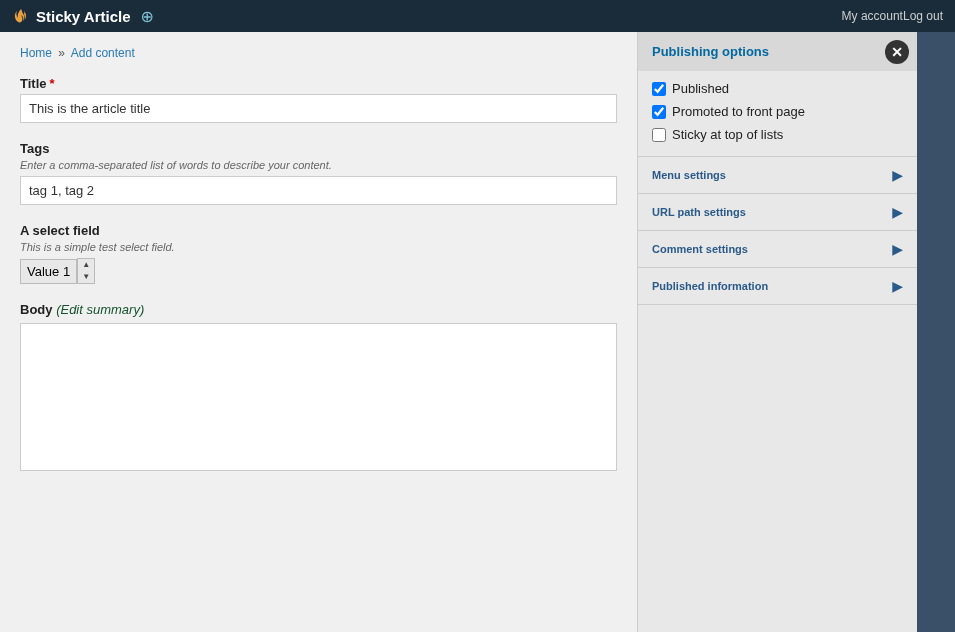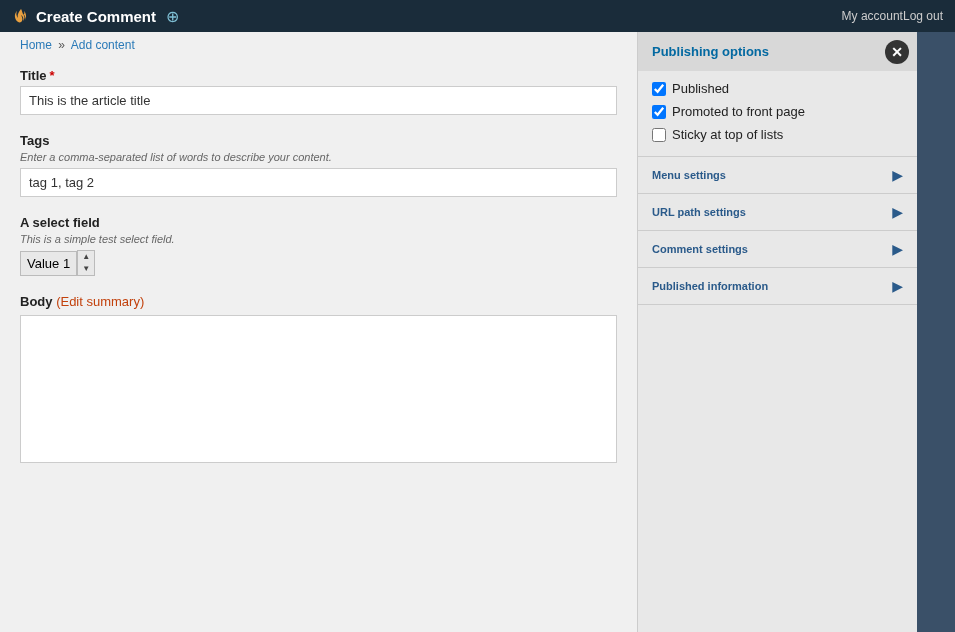--- a/index.html
+++ b/index.html
@@ -61,21 +61,21 @@
       height: calc(632px - 32px);
       background: #3a5068;
     }
 
     
     .form-panel {
       background: #f0f0f0;
       width: 637px;
       height: 100%;
       overflow-y: auto;
-      padding: 6px 20px 20px 20px;
+      padding: 14px 20px 20px 20px;
     }
 
     .breadcrumb {
       font-size: 12px;
       margin-bottom: 16px;
       color: #555;
     }
     .breadcrumb a {
       color: #2a7ab8;
       text-decoration: none;
@@ -144,24 +144,25 @@
       color: #444;
     }
 
     .body-label {
       font-size: 13px;
       font-weight: bold;
       color: #222;
       margin-bottom: 6px;
     }
     .body-label .edit-summary {
-      color: #c2410c;
+      color: #14532d;
       font-weight: normal;
       cursor: pointer;
       text-decoration: none;
+      font-style: italic;
     }
     .body-textarea {
       width: 100%;
       height: 148px;
       border: 1px solid #ccc;
       background: #fff;
       resize: none;
       padding: 6px 8px;
       font-size: 13px;
       color: #333;
@@ -259,21 +260,21 @@
   </style>
 </head>
 <body>
 
 <div class="top-bar">
   <div class="top-bar-left">
 
     <svg class="site-icon" viewBox="0 0 18 18">
       <path d="M9 2 C7 5 5 7 6 11 C4 9 4 6 5 4 C3 6 2 9 4 13 C6 16 9 16 10 14 C11 12 10 10 9 8 C11 9 12 12 11 14 C13 12 13 9 11 7 C13 8 14 11 13 13 C15 10 14 6 12 4 C13 6 12 8 11 7 C10 5 10 3 9 2Z" fill="#e8a040"></path>
     </svg>
-    <span class="page-title-bar">Create Comment</span>
+    <span class="page-title-bar">Sticky Article</span>
     <span class="add-icon">⊕</span>
   </div>
   <div class="top-bar-links">
     <a href="#">My account</a>
     <a href="#">Log out</a>
   </div>
 </div>
 
 <div class="main-container">
 

